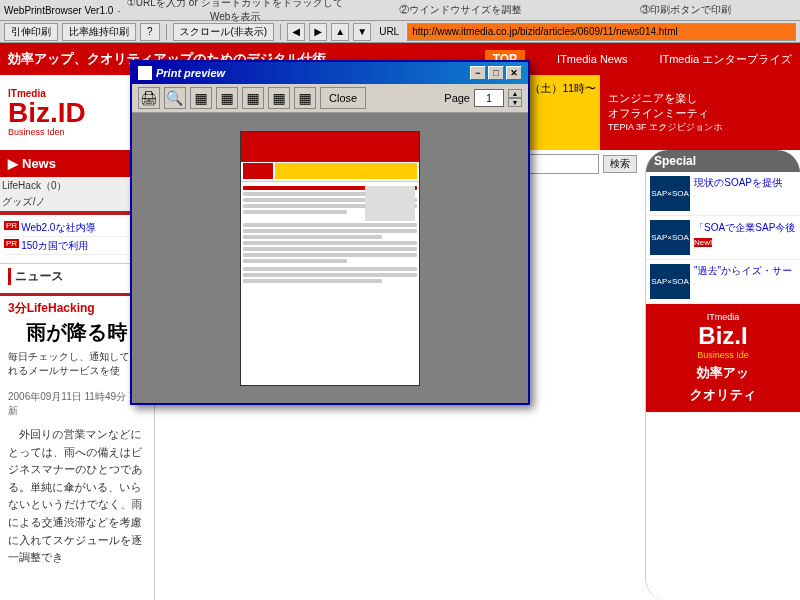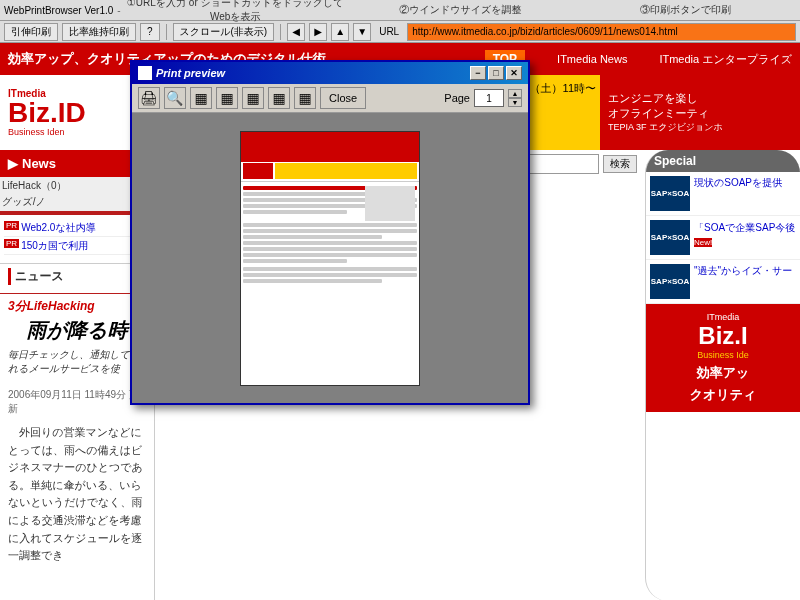--- a/index.html
+++ b/index.html
@@ -46,21 +46,21 @@
     #news-header { background: #cc0000; color: #fff; padding: 2px 8px; font-size: 13px; font-weight: bold; height: 27px; display: flex; align-items: center; }
     #news-header .arrow { margin-right: 4px; }
     #sidebar-tabs { background: #eee; border-bottom: 4px solid #b91c1c; padding: 2px; display: flex; gap: 2px; flex-direction: column; }
     .sidebar-tab { font-size: 10px; color: #333; cursor: pointer; }
     #sidebar-items { padding: 4px; }
     .sidebar-item { font-size: 10px; color: #cc0000; padding: 2px 0; display: flex; align-items: flex-start; gap: 2px; border-bottom: 1px solid #eee; }
     .sidebar-item .pr-badge { background: #cc0000; color: #fff; font-size: 8px; padding: 0 2px; flex-shrink: 0; }
     .sidebar-item .item-text { color: #0000cc; font-size: 10px; line-height: 1.3; }
     #news-section { padding: 4px 8px; border-top: 1px solid #ccc; margin-top: 4px; }
     #news-title { font-size: 12px; font-weight: bold; color: #333; border-left: 3px solid #cc0000; padding-left: 4px; }
-    #lifehack-section { padding: 4px 8px; border-top: 1px solid #b91c1c; margin-top: 4px; font-style: italic; }
+    #lifehack-section { padding: 4px 8px; border-top: 3px solid #b91c1c; margin-top: 4px; }
     #lifehack-title { font-size: 12px; font-weight: bold; color: #cc0000; }
     #lifehack-subtitle { font-size: 20px; font-weight: bold; color: #000; margin-top: 2px; text-align: center; }
     #lifehack-desc { font-size: 10px; color: #333; margin-top: 4px; line-height: 1.4; }
     #date-text { font-size: 10px; color: #666; padding: 4px 8px; margin-top: 4px; }
     #article-text { font-size: 11px; color: #333; padding: 4px 8px; line-height: 1.6; }
 
     
     #content { flex: 1; overflow: hidden; position: relative; }
 
     
@@ -70,21 +70,21 @@
 
     
     #bookmark-area { padding: 2px 8px; display: flex; align-items: center; gap: 8px; }
     .bookmark-service { font-size: 10px; color: #0000cc; cursor: pointer; border: 1px solid #ccc; padding: 1px 4px; display: flex; align-items: center; gap: 2px; }
 
     
     #right-sidebar { width: 155px; border-left: 1px solid #ccc; overflow: hidden; flex-shrink: 0; border-radius: 23px; }
     #special-header { background: #666; color: #fff; padding: 2px 8px; font-size: 12px; font-weight: bold; height: 22px; display: flex; align-items: center; }
     .special-item { display: flex; padding: 4px; border-bottom: 1px solid #eee; gap: 4px; align-items: flex-start; }
     .special-img { width: 40px; height: 35px; background: #003366; display: flex; align-items: center; justify-content: center; flex-shrink: 0; overflow: hidden; }
-    .special-img-text { font-size: 8px; color: #fff; text-align: center; font-weight: bold; }
+    .special-img-text { font-size: 8px; color: #fff; text-align: center; font-weight: normal; }
     .special-text { font-size: 10px; color: #0000cc; line-height: 1.3; }
     .new-badge { background: #cc0000; color: #fff; font-size: 8px; padding: 0 0; }
 
     
     #bottom-right { background: #cc0000; padding: 8px; text-align: center; }
     #bottom-right .it-text { color: #fff; font-size: 9px; }
     #bottom-right .biz-text { color: #fff; font-size: 24px; font-weight: bold; }
     #bottom-right .biz-sub { color: #ffcc00; font-size: 9px; }
     #bottom-right .eff-text { color: #fff; font-size: 13px; font-weight: bold; margin-top: 4px; }
 

